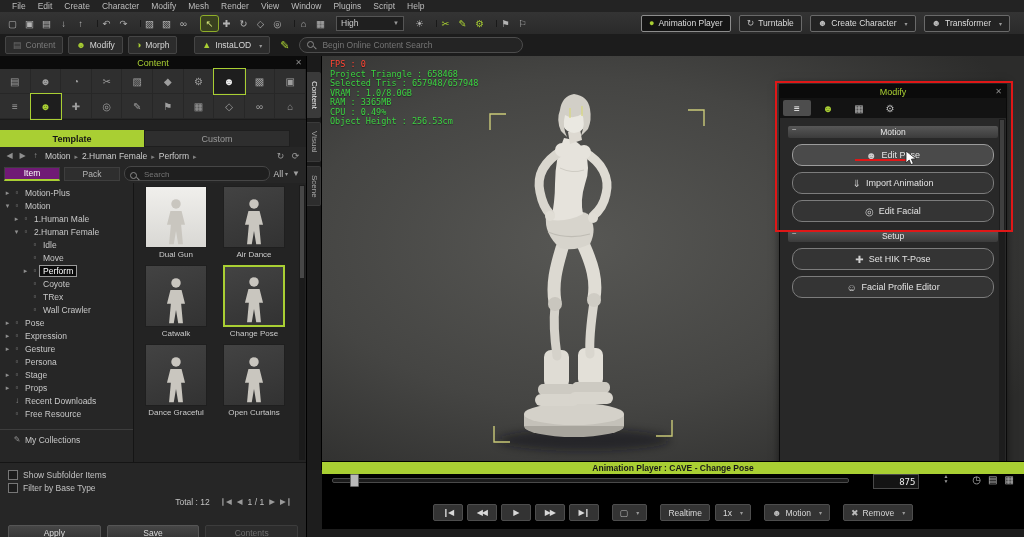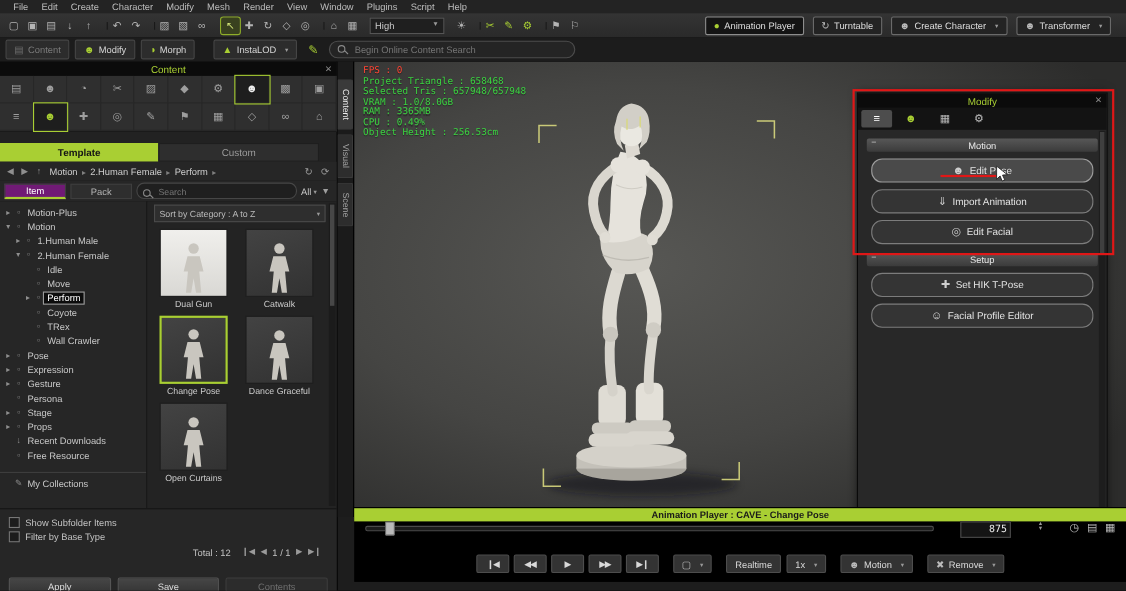--- a/index.html
+++ b/index.html
@@ -403,36 +403,41 @@
             <span class="tree-label">Free Resource</span>
           </div>
 
           <div class="tree-row collections" style="padding-left: 3px;">
             <span class="tree-arrow"></span>
             <span class="tree-ico">✎</span>
             <span class="tree-label">My Collections</span>
           </div>
         </div>
       <div class="thumbs">
-        <div class="sort-bar">
-          <span>Sort by Category : A to Z</span>
-          <span class="caret-glyph">▾</span>
-        </div>
         <div class="thumb-grid">
 
             <div class="thumb light">
               <div class="thumb-img">
                 <svg width="34" height="50" viewBox="0 0 24 36">
                   <circle cx="12" cy="5" r="3.4" fill="#c9c6bf"></circle>
                   <path d="M8 10 h8 l2.5 10 h-2.8 l1.3 14 h-3.4 L12 24.5 10.4 34 H7 l1.3 -14 H5.5 Z" fill="#c9c6bf"></path>
                 </svg>
               </div>
               <div class="thumb-label">Dual Gun</div>
             </div>
 
+            <div class="thumb">
+              <div class="thumb-img">
+                <svg width="34" height="50" viewBox="0 0 24 36">
+                  <circle cx="12" cy="5" r="3.4" fill="#c9c6bf"></circle>
+                  <path d="M8 10 h8 l2.5 10 h-2.8 l1.3 14 h-3.4 L12 24.5 10.4 34 H7 l1.3 -14 H5.5 Z" fill="#c9c6bf"></path>
+                </svg>
+              </div>
+              <div class="thumb-label">Air Dance</div>
+            </div>
 
             <div class="thumb">
               <div class="thumb-img">
                 <svg width="34" height="50" viewBox="0 0 24 36">
                   <circle cx="12" cy="5" r="3.4" fill="#c9c6bf"></circle>
                   <path d="M8 10 h8 l2.5 10 h-2.8 l1.3 14 h-3.4 L12 24.5 10.4 34 H7 l1.3 -14 H5.5 Z" fill="#c9c6bf"></path>
                 </svg>
               </div>
               <div class="thumb-label">Catwalk</div>
             </div>

